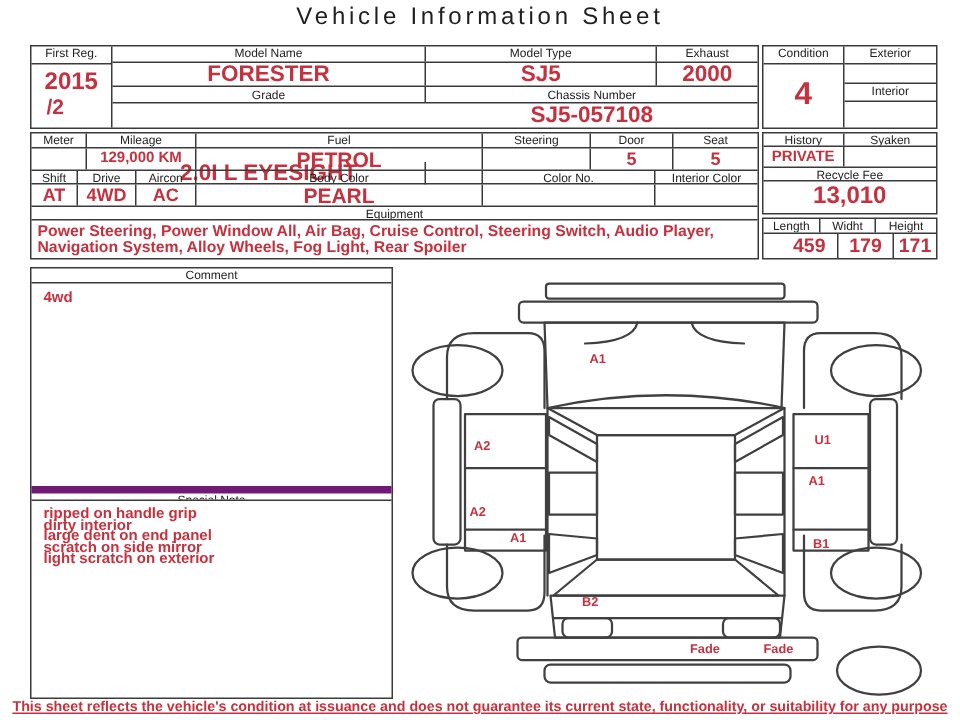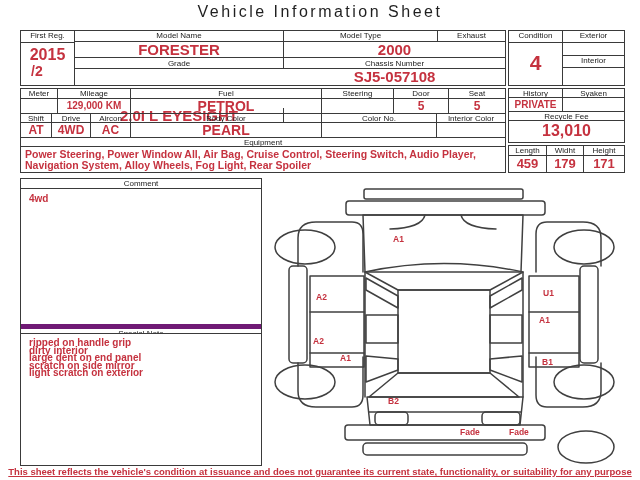--- a/index.html
+++ b/index.html
@@ -50,20 +50,21 @@
       </div>
     </div>
     <div class="col flex1">
       <div class="row bb" style="height:12px;">
         <div class="cell lbl br" style="width:209px;">Model Name</div>
         <div class="cell lbl br" style="width:154px;">Model Type</div>
         <div class="cell lbl flex1">Exhaust</div>
       </div>
       <div class="row bb" style="height:16px;">
         <div class="cell val v15 br" style="width:209px;">FORESTER</div>
+        <div class="cell val v15 br" style="width:154px;">SJ5</div>
         <div class="cell val v15 flex1">2000</div>
       </div>
       <div class="row bb" style="height:11px;">
         <div class="cell lbl br" style="width:209px;line-height:11px;">Grade</div>
         <div class="cell lbl flex1" style="line-height:11px;">Chassis Number</div>
       </div>
       <div class="row flex1">
         <div class="cell val v15 br" style="width:209px;margin-top:39px;">2.0I L EYESIGHT</div>
         <div class="cell val v15 flex1">SJ5-057108</div>
       </div>
@@ -133,21 +134,21 @@
     <div class="cell val flex1" style="font-size:16px;line-height:20px;">13,010</div>
   </div>
 
   <div class="abs box col" style="left:508px;top:145px;width:117px;height:28px;">
     <div class="row bb" style="height:10px;">
       <div class="cell lbl br" style="width:38px;line-height:10px;">Length</div>
       <div class="cell lbl br" style="width:37px;line-height:10px;">Widht</div>
       <div class="cell lbl flex1" style="line-height:10px;">Height</div>
     </div>
     <div class="row flex1">
-      <div class="cell val v13 br" style="width:38px;">459</div>
+      <div class="cell val v13 br" style="width:38px;margin-left:12px;">459</div>
       <div class="cell val v13 br" style="width:37px;">179</div>
       <div class="cell val v13 flex1">171</div>
     </div>
   </div>
 
   <div class="abs box col" style="left:20px;top:178px;width:242px;height:288px;">
     <div class="cell lbl bb" style="height:10px;">Comment</div>
     <div class="cell comment-val" style="height:135px;">4wd</div>
     <div class="cell lbl bt bb" style="height:10px;">Special Note</div>
     <div class="cell notes flex1">

